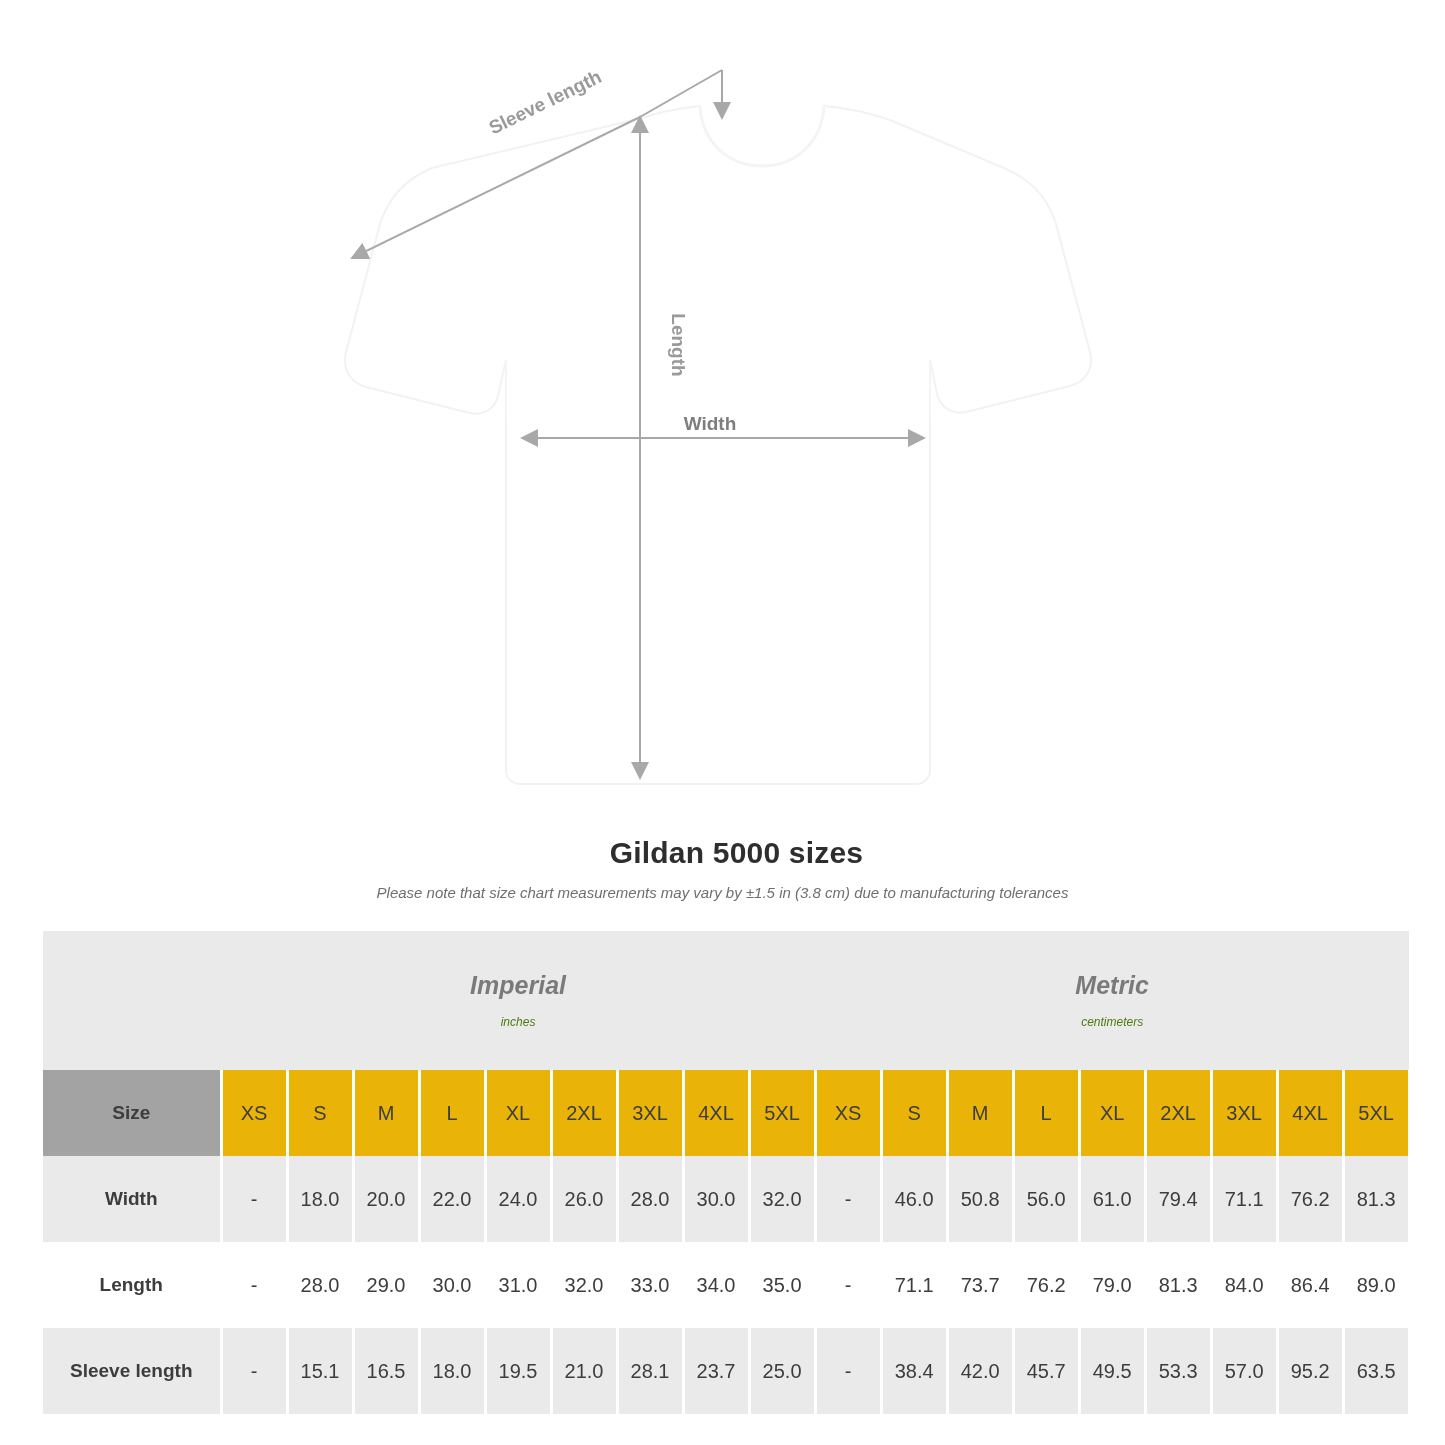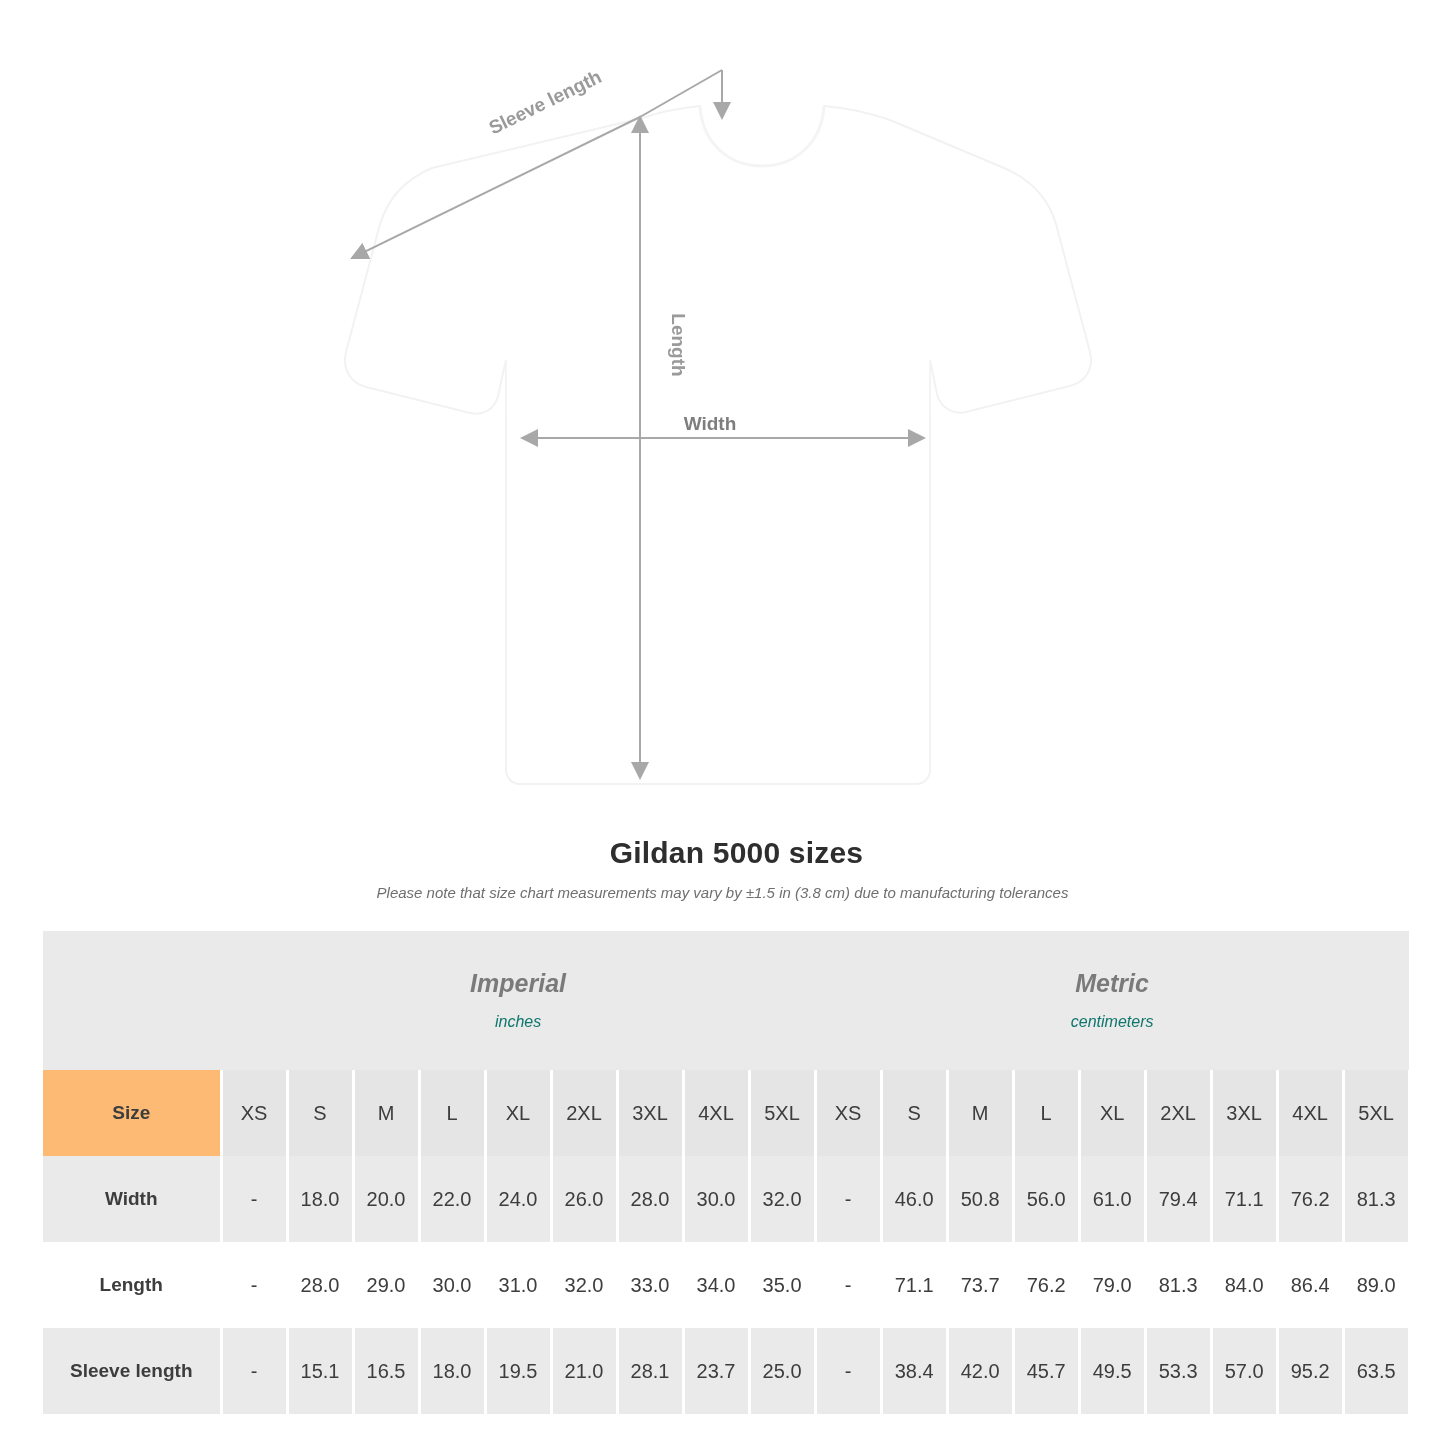--- a/index.html
+++ b/index.html
@@ -69,39 +69,39 @@
     padding: 0;
   }
   .unit-name {
     font-size: 25px;
     font-style: italic;
     font-weight: bold;
     color: #7a7a7a;
     line-height: 1.1;
   }
   .unit-sub {
-    font-size: 16px;
+    font-size: 12px;
     font-style: italic;
-    color: #0f766e;
+    color: #4d7c0f;
     margin-top: 16px;
   }
   .head-row td {
     height: 84px;
     font-size: 20px;
     color: #3d3d3d;
-    background: #fdba74;
+    background: #a3a3a3;
   }
   .head-row td.rowlabel {
     font-weight: bold;
     font-size: 19px;
   }
   .head-row td.size-col {
     border-left: 3px solid #ffffff;
     border-right: 3px solid #ffffff;
-    background: #e5e5e5;
+    background: #eab308;
   }
   .data-row td {
     height: 84px;
     font-size: 20px;
     color: #3d3d3d;
   }
   .data-row td.rowlabel {
     font-weight: bold;
     font-size: 19px;
   }

